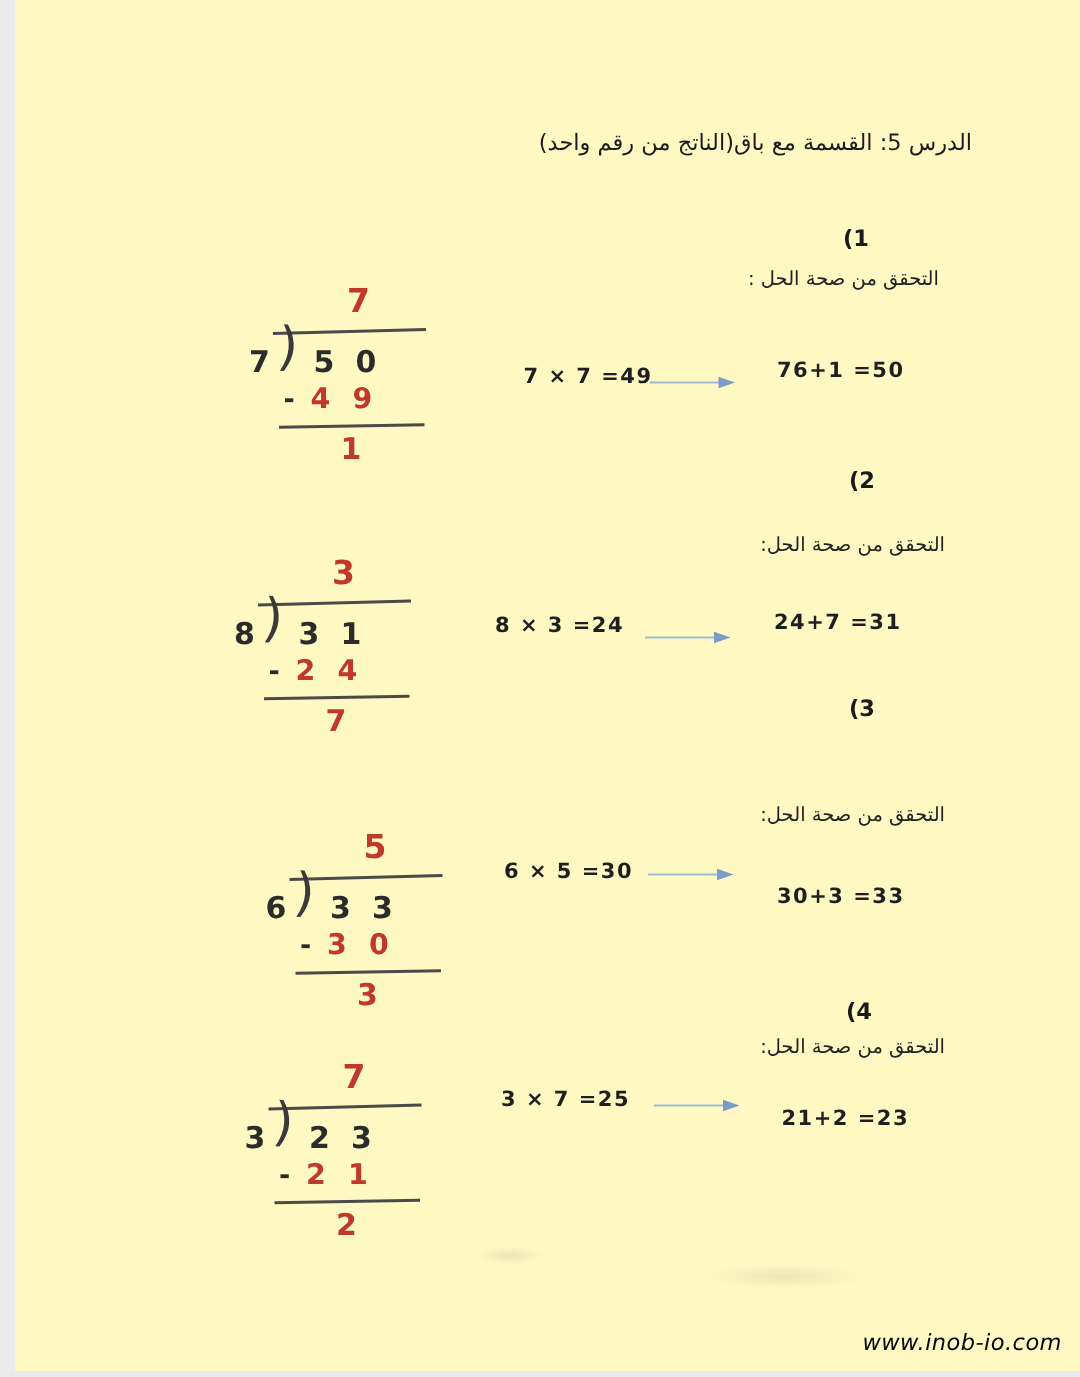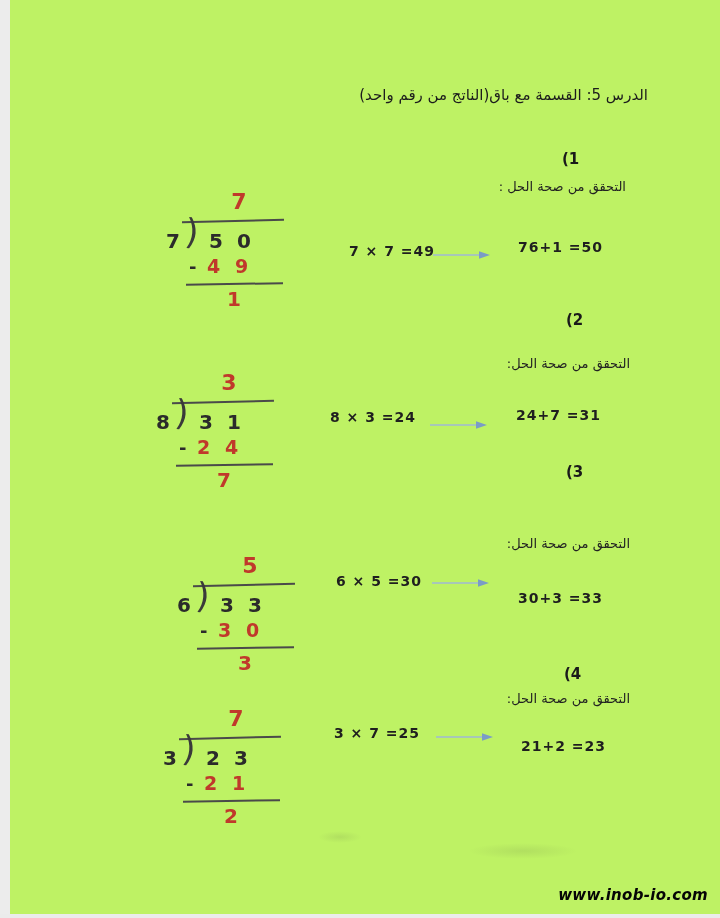--- a/index.html
+++ b/index.html
@@ -3,21 +3,21 @@
 <meta charset="utf-8">
 <style>
   html,body{margin:0;padding:0;}
   body{
     width:720px;height:918px;
     background:#ffffff;
     font-family:"DejaVu Sans","Liberation Sans",sans-serif;
     color:#262626;
     overflow:hidden;
   }
-  #page{position:relative;width:720px;height:918px;background:#bef264;}
+  #page{position:relative;width:720px;height:918px;background:#fef9c3;}
 
   
   .edge-left{position:absolute;left:0;top:0;width:10px;height:918px;background:#ececec;}
   .edge-bottom{position:absolute;left:0;top:914px;width:720px;height:4px;background:#ebebeb;}
 
   
   .title{
     position:absolute;left:350px;top:86px;width:298px;
     font-size:15px;text-align:right;color:#1c1c1c;letter-spacing:.2px;
   }
@@ -75,21 +75,21 @@
   .ld .minus{position:absolute;left:24px;top:69px;font-weight:bold;font-size:18px;color:#2b2b2b;}
   .ld .rdig{position:absolute;top:68px;font-weight:bold;font-size:19px;color:#c0392b;}
   .ld .pd1{left:42px;} .ld .pd2{left:70px;}
   .ld .line2{position:absolute;left:21px;top:96px;width:97px;height:0;
              border-top:2px solid #4a4a4a;transform:rotate(-1deg);}
   .ld .rem{position:absolute;left:62px;top:100px;font-weight:bold;font-size:20px;color:#c0392b;}
 
   
   .watermark{
     position:absolute;left:550px;top:886px;width:158px;text-align:right;
-    font-size:15px;font-weight:bold;font-style:italic;color:#050505;letter-spacing:.3px;
+    font-size:15px;font-weight:normal;font-style:italic;color:#050505;letter-spacing:.3px;
   }
 
   
   .smudge{position:absolute;border-radius:50%;
           background:radial-gradient(ellipse at center,rgba(60,60,60,.10),rgba(60,60,60,0) 70%);}
   .sm1{left:468px;top:843px;width:110px;height:16px;}
   .sm2{left:318px;top:831px;width:44px;height:12px;}
 </style>
 </head>
 <body>

